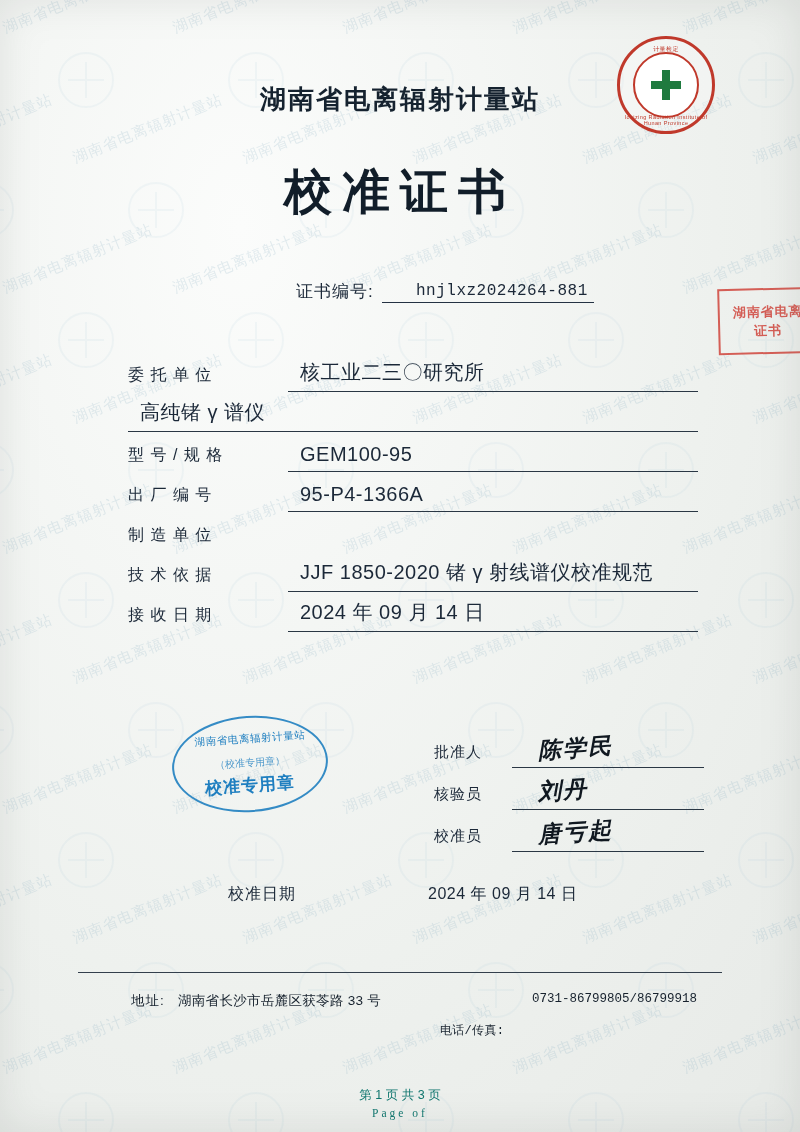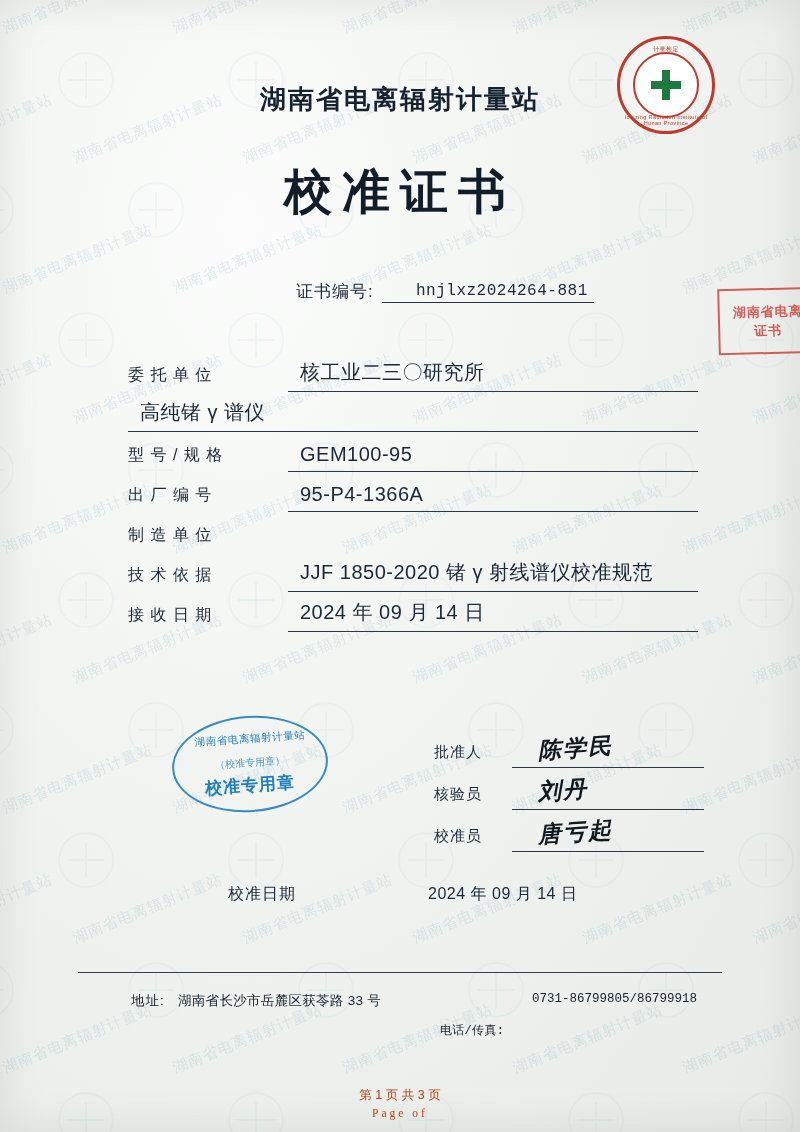--- a/index.html
+++ b/index.html
@@ -165,21 +165,21 @@
     color:#17222e;line-height:1.9;
   }
   .f-row{display:flex;}
   .f-k{width:60px;letter-spacing:1px;text-align:center;}
   .f-v{width:262px;letter-spacing:.3px;}
   .f-k2{width:92px;letter-spacing:.3px;font-family:"Liberation Mono","DejaVu Sans Mono",monospace;font-size:12px;margin-top:32px;}
   .f-v2{font-family:"Liberation Mono","DejaVu Sans Mono",monospace;font-size:12.5px;}
 
   .page-no{
     position:absolute;top:1086px;left:0;width:800px;text-align:center;
-    font-size:12.5px;color:#c2410c;line-height:1.5;
+    font-size:12.5px;color:#0f766e;line-height:1.5;
   }
   .page-no .en{font-family:"Liberation Serif","DejaVu Serif",serif;font-size:11.5px;letter-spacing:3px;}
 </style>
 </head>
 <body>
 
 <div class="paper"></div>
 
 <div class="watermarks" id="wm-layer">
     <div class="wm" style="left: 0px; top: 20px;">湖南省电离辐射计量站</div>

